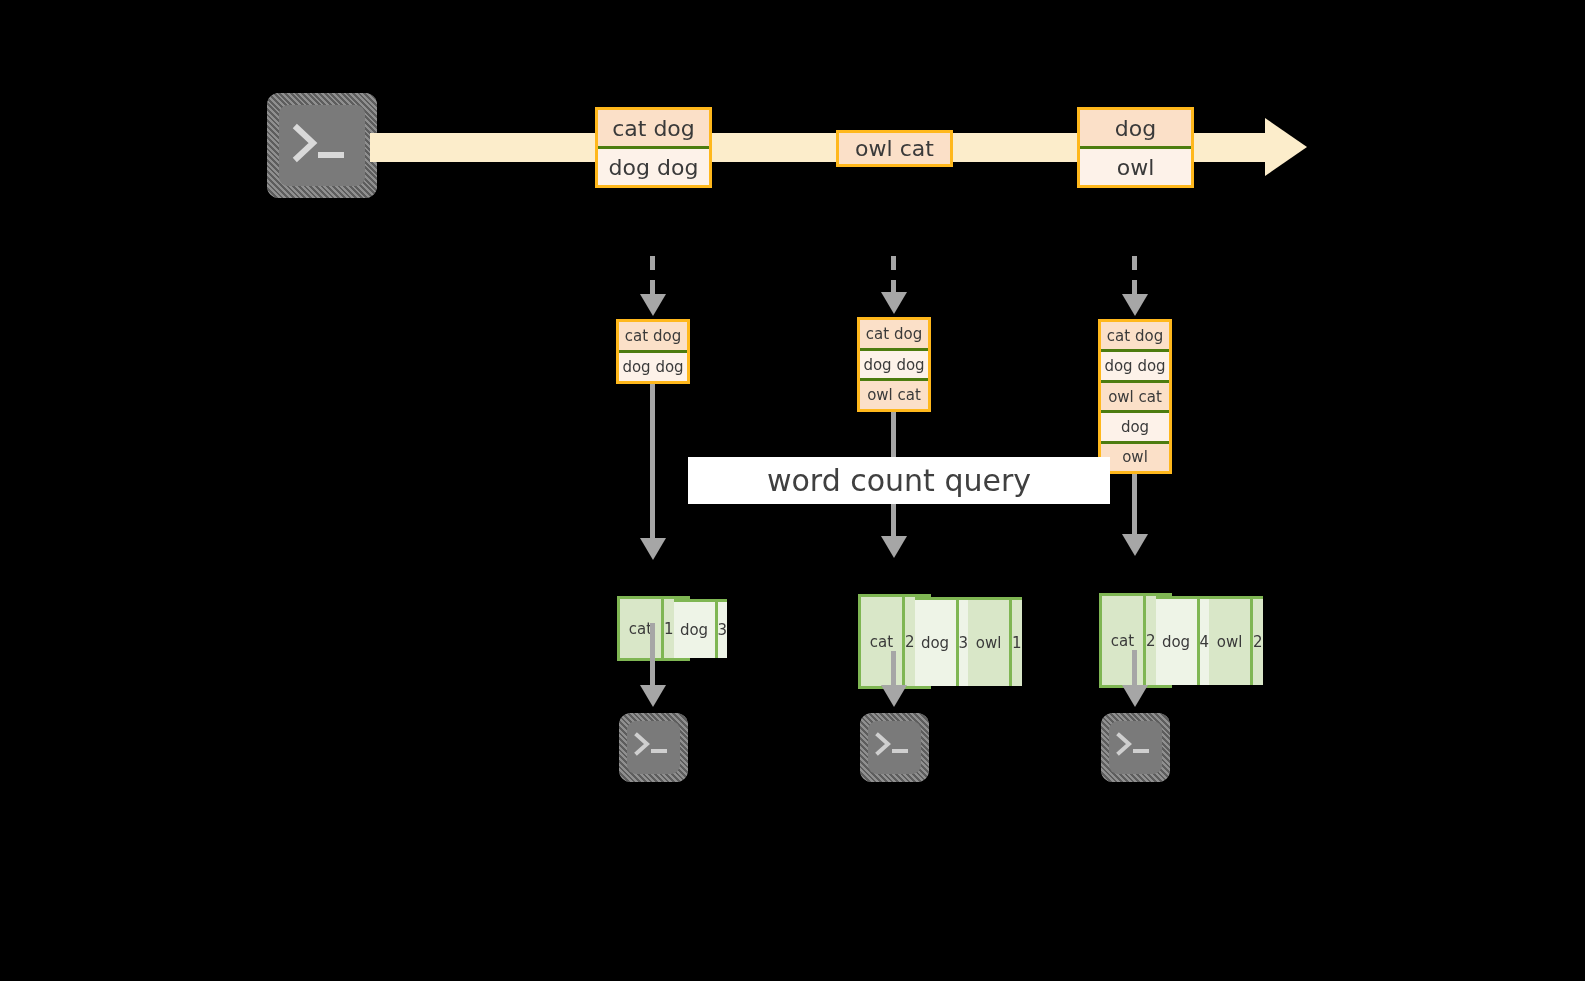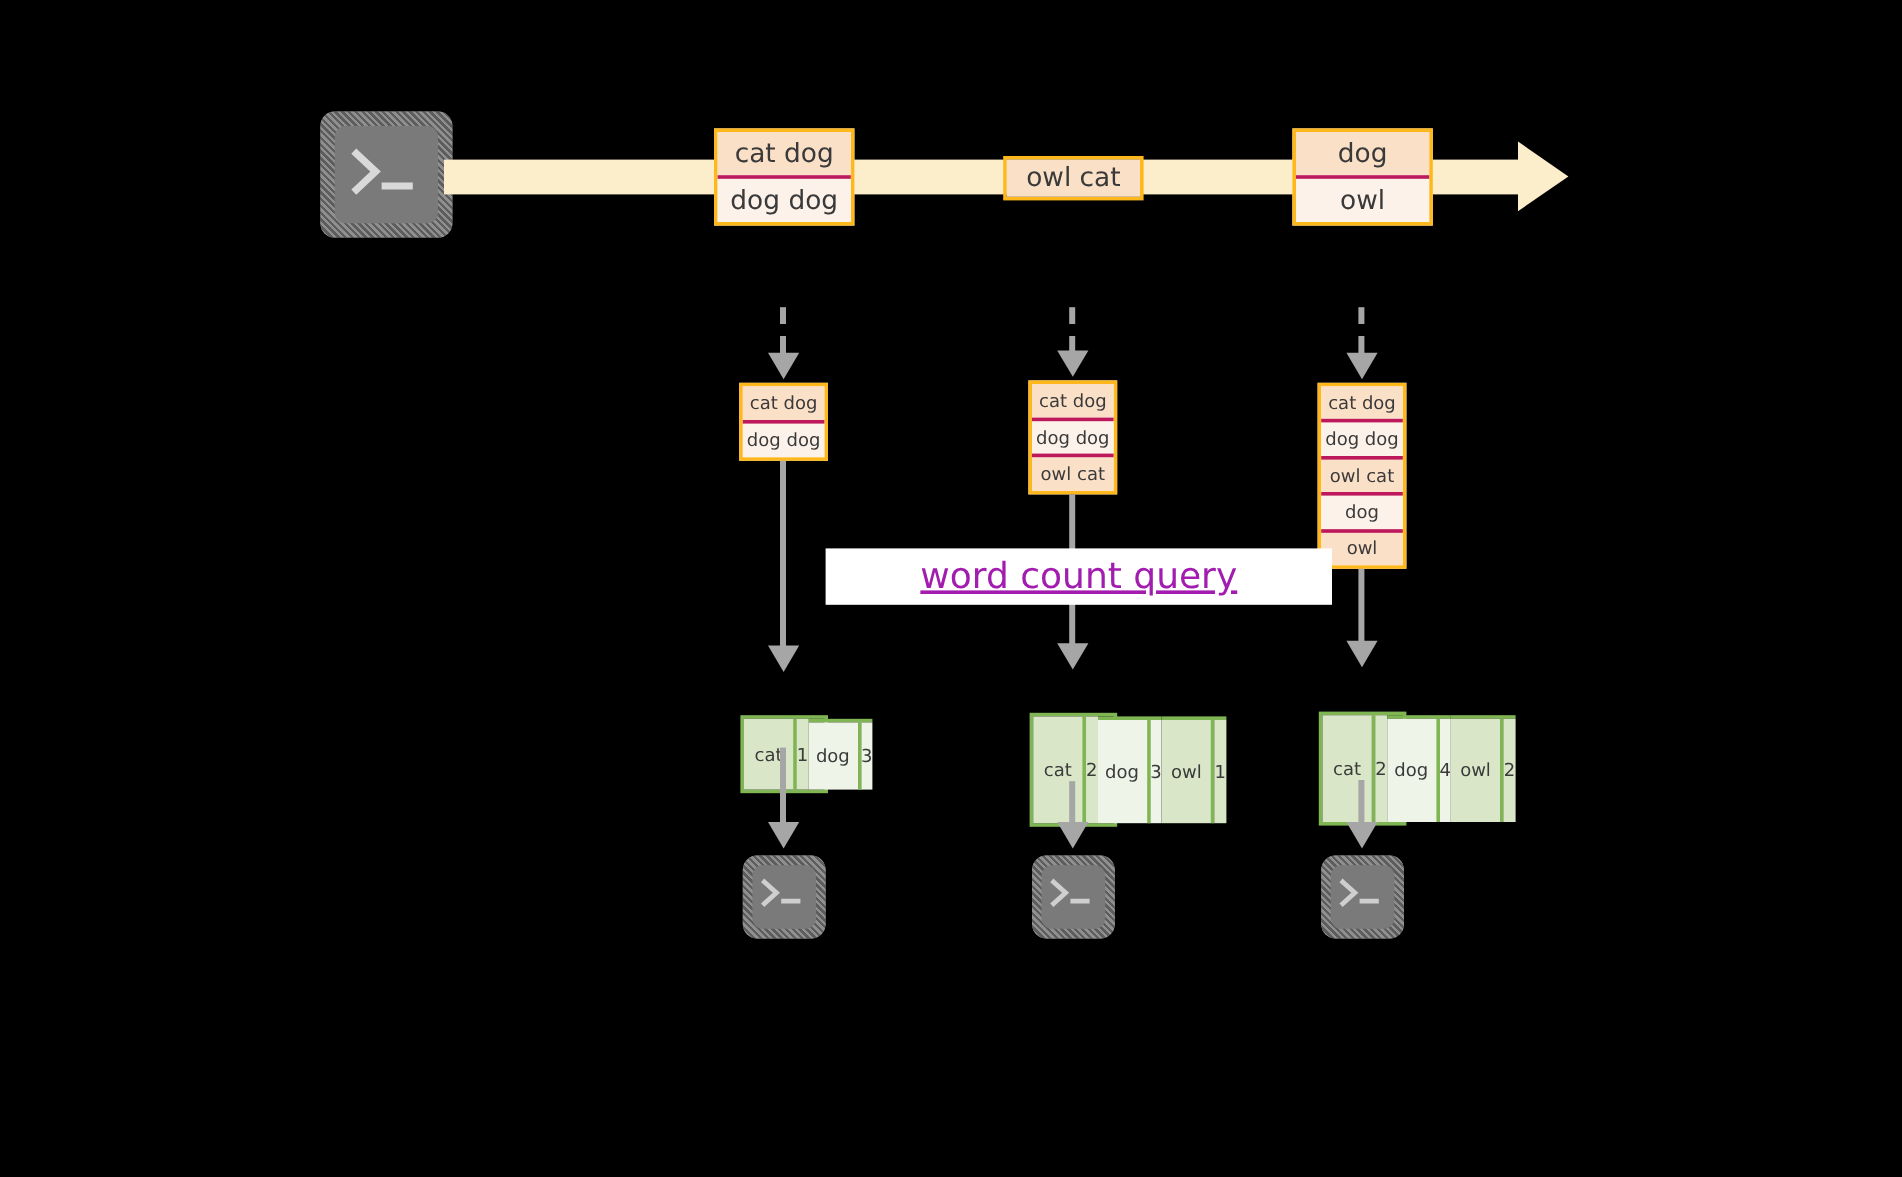--- a/index.html
+++ b/index.html
@@ -55,21 +55,21 @@
     display:flex;flex-direction:column;
   }
   .obox .row{
     flex:1 1 auto;
     display:flex;align-items:center;justify-content:center;
     box-sizing:border-box;
     white-space:nowrap;
   }
   .obox .row.dark{background:#fbe0c8;}
   .obox .row.light{background:#fdf2e9;}
-  .obox .row + .row{border-top:3px solid #be185d;}
+  .obox .row + .row{border-top:3px solid #4d7c0f;}
 
   
   .gbox{
     position:absolute;
     border:3px solid #7fb653;
     box-sizing:border-box;
     display:flex;flex-direction:row;margin-top:38px;
   }
   .gbox .grow{
     flex:1 1 auto;display:flex;box-sizing:border-box;
@@ -97,22 +97,21 @@
     border-right:13px solid transparent;
     border-top:22px solid #a6a6a6;
   }
 
   
   .qlabel{
     position:absolute;
     background:#ffffff;
     display:flex;align-items:center;justify-content:center;
     white-space:nowrap;
-    color:#a21caf;
-    text-decoration:underline;
+    color:#404040;
   }
 </style>
 </head>
 <body>
 
 <div class="stage">
 
   <div class="term" style="left:267px;top:93px;width:110px;height:105px;">
     <div class="hatch"></div>
     <div class="inner" style="left:12px;top:12px;right:12px;bottom:12px;"></div>

